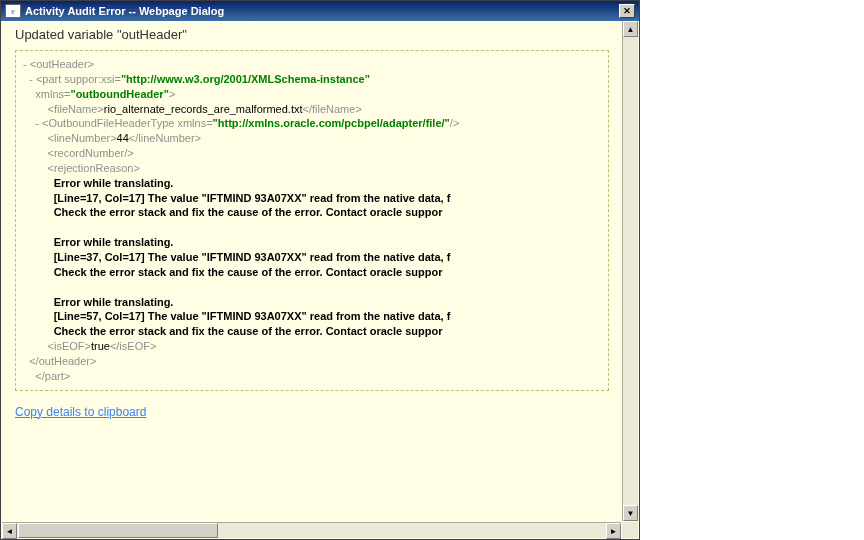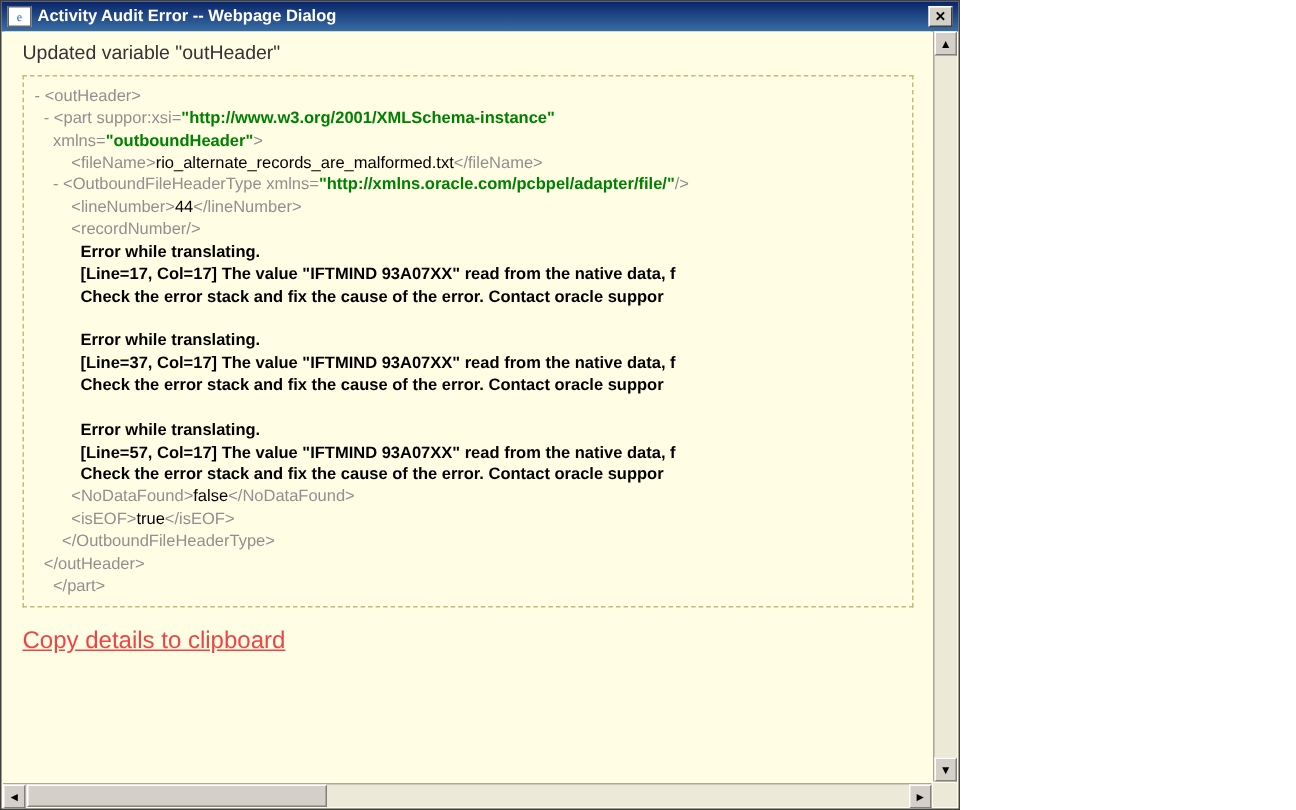--- a/index.html
+++ b/index.html
@@ -90,22 +90,22 @@
     }
     .tag { color: #909090; }
     .attr-val { color: #008000; font-weight: bold; }
     .attr-name { color: #909090; }
     .val { color: #000; }
     .errtxt { color: #000; font-weight: bold; }
     .copy-link {
       display: inline-block;
       margin-top: 14px;
       font-family: Arial, sans-serif;
-      font-size: 16px;
-      color: #ef4444;
+      font-size: 12px;
+      color: #3b82f6;
       text-decoration: underline;
       cursor: pointer;
     }
     .vscroll {
       position: absolute;
       top: 20px;
       right: 1px;
       bottom: 18px;
       width: 16px;
       background: #ece9d8;
@@ -171,34 +171,33 @@
     <div class="heading">Updated variable "outHeader"</div>
 
     <div class="xml-box">
       <div>&nbsp;<span class="tag">- &lt;outHeader&gt;</span></div>
       <div>&nbsp;&nbsp;&nbsp;<span class="tag">- &lt;part </span><span class="attr-name">suppor:xsi=</span><span class="attr-val">"http://www.w3.org/2001/XMLSchema-instance"</span></div>
       <div>&nbsp;&nbsp;&nbsp;&nbsp;&nbsp;<span class="attr-name">xmlns=</span><span class="attr-val">"outboundHeader"</span><span class="tag">&gt;</span></div>
       <div>&nbsp;&nbsp;&nbsp;&nbsp;&nbsp;&nbsp;&nbsp;&nbsp;&nbsp;<span class="tag">&lt;fileName&gt;</span><span class="val">rio_alternate_records_are_malformed.txt</span><span class="tag">&lt;/fileName&gt;</span></div>
       <div>&nbsp;&nbsp;&nbsp;&nbsp;&nbsp;<span class="tag">- &lt;OutboundFileHeaderType </span><span class="attr-name">xmlns=</span><span class="attr-val">"http://xmlns.oracle.com/pcbpel/adapter/file/"</span><span class="tag">/&gt;</span></div>
       <div>&nbsp;&nbsp;&nbsp;&nbsp;&nbsp;&nbsp;&nbsp;&nbsp;&nbsp;<span class="tag">&lt;lineNumber&gt;</span><span class="val">44</span><span class="tag">&lt;/lineNumber&gt;</span></div>
       <div>&nbsp;&nbsp;&nbsp;&nbsp;&nbsp;&nbsp;&nbsp;&nbsp;&nbsp;<span class="tag">&lt;recordNumber/&gt;</span></div>
+      <div>&nbsp;&nbsp;&nbsp;&nbsp;&nbsp;&nbsp;&nbsp;&nbsp;&nbsp;<span class="tag">&lt;rejectionReason&gt;</span></div>
       <div>&nbsp;&nbsp;&nbsp;&nbsp;&nbsp;&nbsp;&nbsp;&nbsp;&nbsp;&nbsp;&nbsp;<span class="errtxt">Error while translating.</span></div>
       <div>&nbsp;&nbsp;&nbsp;&nbsp;&nbsp;&nbsp;&nbsp;&nbsp;&nbsp;&nbsp;&nbsp;<span class="errtxt">[Line=17, Col=17] The value "IFTMIND  93A07XX" read from the native data, f</span></div>
       <div>&nbsp;&nbsp;&nbsp;&nbsp;&nbsp;&nbsp;&nbsp;&nbsp;&nbsp;&nbsp;&nbsp;<span class="errtxt">Check the error stack and fix the cause of the error. Contact oracle suppor</span></div>
       <div>&nbsp;</div>
       <div>&nbsp;&nbsp;&nbsp;&nbsp;&nbsp;&nbsp;&nbsp;&nbsp;&nbsp;&nbsp;&nbsp;<span class="errtxt">Error while translating.</span></div>
       <div>&nbsp;&nbsp;&nbsp;&nbsp;&nbsp;&nbsp;&nbsp;&nbsp;&nbsp;&nbsp;&nbsp;<span class="errtxt">[Line=37, Col=17] The value "IFTMIND  93A07XX" read from the native data, f</span></div>
       <div>&nbsp;&nbsp;&nbsp;&nbsp;&nbsp;&nbsp;&nbsp;&nbsp;&nbsp;&nbsp;&nbsp;<span class="errtxt">Check the error stack and fix the cause of the error. Contact oracle suppor</span></div>
       <div>&nbsp;</div>
       <div>&nbsp;&nbsp;&nbsp;&nbsp;&nbsp;&nbsp;&nbsp;&nbsp;&nbsp;&nbsp;&nbsp;<span class="errtxt">Error while translating.</span></div>
       <div>&nbsp;&nbsp;&nbsp;&nbsp;&nbsp;&nbsp;&nbsp;&nbsp;&nbsp;&nbsp;&nbsp;<span class="errtxt">[Line=57, Col=17] The value "IFTMIND  93A07XX" read from the native data, f</span></div>
       <div>&nbsp;&nbsp;&nbsp;&nbsp;&nbsp;&nbsp;&nbsp;&nbsp;&nbsp;&nbsp;&nbsp;<span class="errtxt">Check the error stack and fix the cause of the error. Contact oracle suppor</span></div>
-      <div>&nbsp;&nbsp;&nbsp;&nbsp;&nbsp;&nbsp;&nbsp;&nbsp;&nbsp;<span class="tag">&lt;NoDataFound&gt;</span><span class="val">false</span><span class="tag">&lt;/NoDataFound&gt;</span></div>
       <div>&nbsp;&nbsp;&nbsp;&nbsp;&nbsp;&nbsp;&nbsp;&nbsp;&nbsp;<span class="tag">&lt;isEOF&gt;</span><span class="val">true</span><span class="tag">&lt;/isEOF&gt;</span></div>
-      <div>&nbsp;&nbsp;&nbsp;&nbsp;&nbsp;&nbsp;&nbsp;<span class="tag">&lt;/OutboundFileHeaderType&gt;</span></div>
       <div>&nbsp;&nbsp;&nbsp;<span class="tag">&lt;/outHeader&gt;</span></div>
       <div>&nbsp;&nbsp;&nbsp;&nbsp;&nbsp;<span class="tag">&lt;/part&gt;</span></div>
     </div>
 
     <a class="copy-link">Copy details to clipboard</a>
   </div>
 
   <div class="vscroll">
     <div class="arrow">▲</div>
     <div class="arrow down">▼</div>

